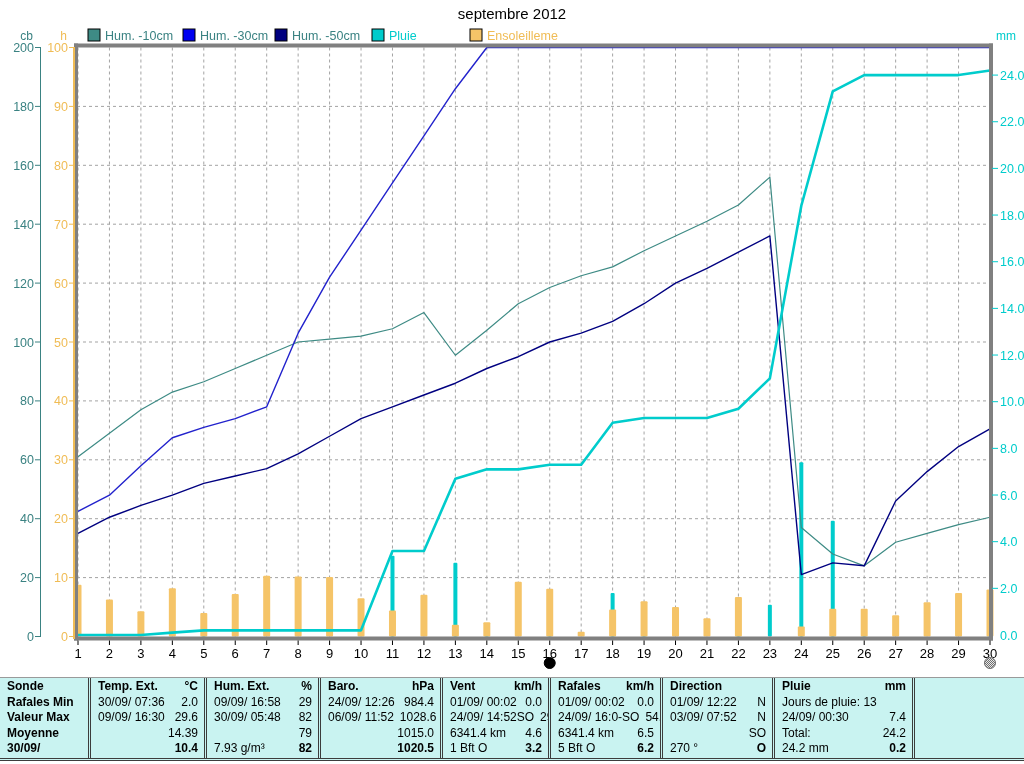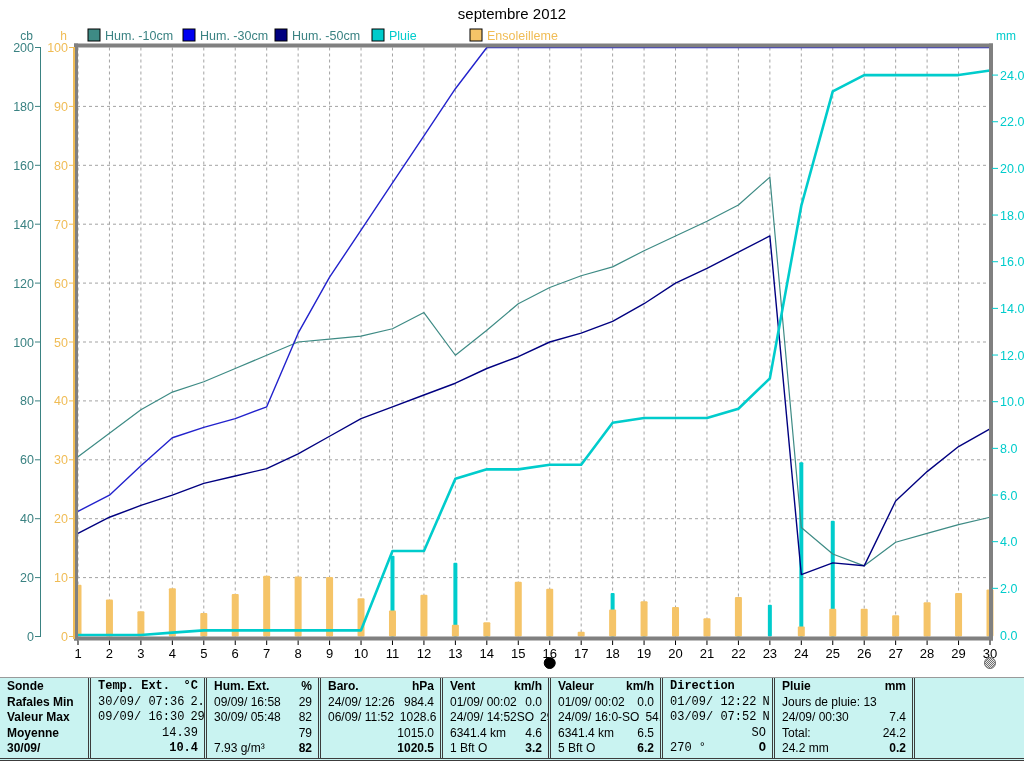--- a/index.html
+++ b/index.html
@@ -306,21 +306,21 @@
         </div>
         <div class="trow">
           <span class="lt b">Moyenne</span>
           <span class="rt b"></span>
         </div>
         <div class="trow">
           <span class="lt b">30/09/</span>
           <span class="rt b"></span>
         </div>
       </div>
-      <div class="tcol sep" style="width: 116px; font-family: Liberation Mono, monospace;">
+      <div class="tcol sep" style="width: 116px;">
         <div class="trow">
           <span class="lt b">Temp. Ext.</span>
           <span class="rt b">°C</span>
         </div>
         <div class="trow">
           <span class="lt">30/09/ 07:36</span>
           <span class="rt">2.0</span>
         </div>
         <div class="trow">
           <span class="lt">09/09/ 16:30</span>
@@ -396,41 +396,41 @@
           <span class="lt">6341.4 km</span>
           <span class="rt">4.6</span>
         </div>
         <div class="trow">
           <span class="lt">1 Bft O</span>
           <span class="rt b">3.2</span>
         </div>
       </div>
       <div class="tcol sep" style="width: 112px;">
         <div class="trow">
-          <span class="lt b">Valeur</span>
+          <span class="lt b">Rafales</span>
           <span class="rt b">km/h</span>
         </div>
         <div class="trow">
           <span class="lt">01/09/ 00:02</span>
           <span class="rt">0.0</span>
         </div>
         <div class="trow">
           <span class="lt">24/09/ 16:0-SO</span>
           <span class="rt">54.7</span>
         </div>
         <div class="trow">
           <span class="lt">6341.4 km</span>
           <span class="rt">6.5</span>
         </div>
         <div class="trow">
           <span class="lt">5 Bft O</span>
           <span class="rt b">6.2</span>
         </div>
       </div>
-      <div class="tcol sep" style="width: 112px; font-family: Liberation Mono, monospace;">
+      <div class="tcol sep" style="width: 112px;">
         <div class="trow">
           <span class="lt b">Direction</span>
           <span class="rt b"></span>
         </div>
         <div class="trow">
           <span class="lt">01/09/ 12:22</span>
           <span class="rt">N</span>
         </div>
         <div class="trow">
           <span class="lt">03/09/ 07:52</span>

